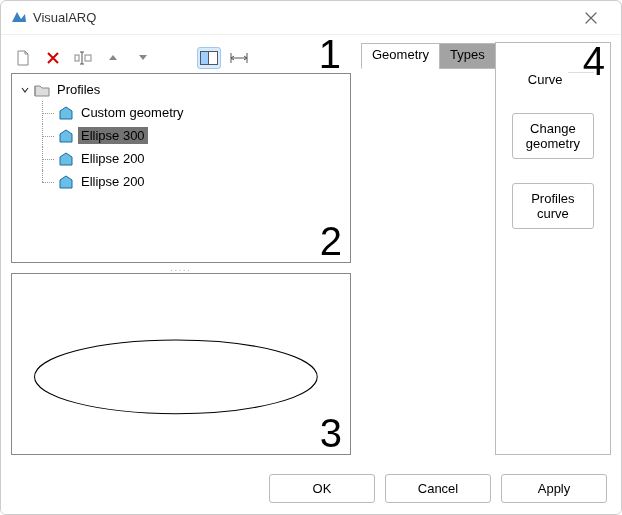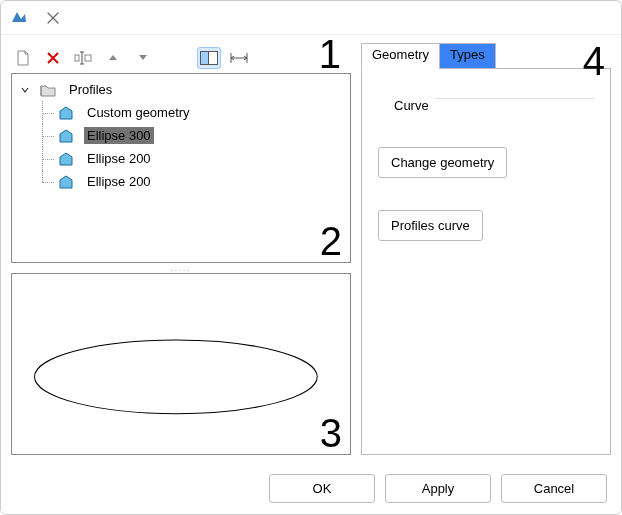--- a/index.html
+++ b/index.html
@@ -68,21 +68,21 @@
       position: relative;
       overflow: auto;
       background: #fff;
     }
     .tree {
       padding: 4px;
     }
     .tree-row {
       display: flex; align-items: center;
       height: 23px;
-      gap: 10px;
+      gap: 4px;
       padding-left: 4px;
     }
     .tree-row.child { padding-left: 42px; position: relative; }
     .tree-row.child::before {
       content: "";
       position: absolute;
       left: 26px;
       top: 50%;
       width: 12px;
       border-top: 1px dotted #999;
@@ -127,33 +127,33 @@
     .preview-panel {
       border: 1px solid #888;
       flex: 1;
       position: relative;
       background: #fff;
     }
 
     .right {
       width: 250px;
       display: flex;
-      flex-direction: column;
+      flex-direction: row;
       position: relative;
     }
     .tabs {
       display: flex;
       height: 26px;
       position: relative;
       z-index: 1;
     }
     .tab {
       padding: 3px 10px;
       border: 1px solid #bbb;
-      background: #3b82f6;
+      background: #a3a3a3;
       cursor: pointer;
       margin-right: -1px;
     }
     .tab.active {
       background: #fff;
       border-bottom-color: #fff;
     }
     .tabpane {
       border: 1px solid #bbb;
       flex: 1;
@@ -180,21 +180,21 @@
       font-size: 13px;
     }
     .btn {
       display: inline-block;
       background: #fff;
       border: 1px solid #bbb;
       border-radius: 3px;
       padding: 7px 12px;
       font-size: 13px;
       cursor: pointer;
-      margin-top: 32px;
+      margin-top: 24px;
     }
 
     .footer {
       position: absolute;
       bottom: 0; left: 0; right: 0;
       height: 52px;
       display: flex;
       align-items: center;
       justify-content: flex-end;
       gap: 10px;
@@ -225,20 +225,21 @@
   </style>
 </head>
 <body>
 
 <div class="titlebar">
   <span class="app-icon">
     <svg width="16" height="16" viewBox="0 0 16 16">
         <path d="M1 12 L6 2 L10 9 L14 4 L15 12 Z" fill="#3b82c4"></path>
       </svg>
   </span>
+  <span class="title">VisualARQ</span>
   <div class="close">
     <svg width="12" height="12" viewBox="0 0 12 12">
         <path d="M1 1 L11 11 M11 1 L1 11" stroke="currentColor" stroke-width="1.2" fill="none" stroke-linecap="round"></path>
       </svg>
   </div>
 </div>
 
 <div class="content">
   <div class="left">
     <div class="toolbar">
@@ -359,15 +360,15 @@
       </div>
       <button class="btn">Change geometry</button><br>
       <button class="btn">Profiles curve</button>
     </div>
     <span class="num-overlay n4">4</span>
   </div>
 </div>
 
 <div class="footer">
   <button class="btn">OK</button>
+  <button class="btn">Cancel</button>
   <button class="btn">Apply</button>
-  <button class="btn">Cancel</button>
 </div>
 
 </body></html>

